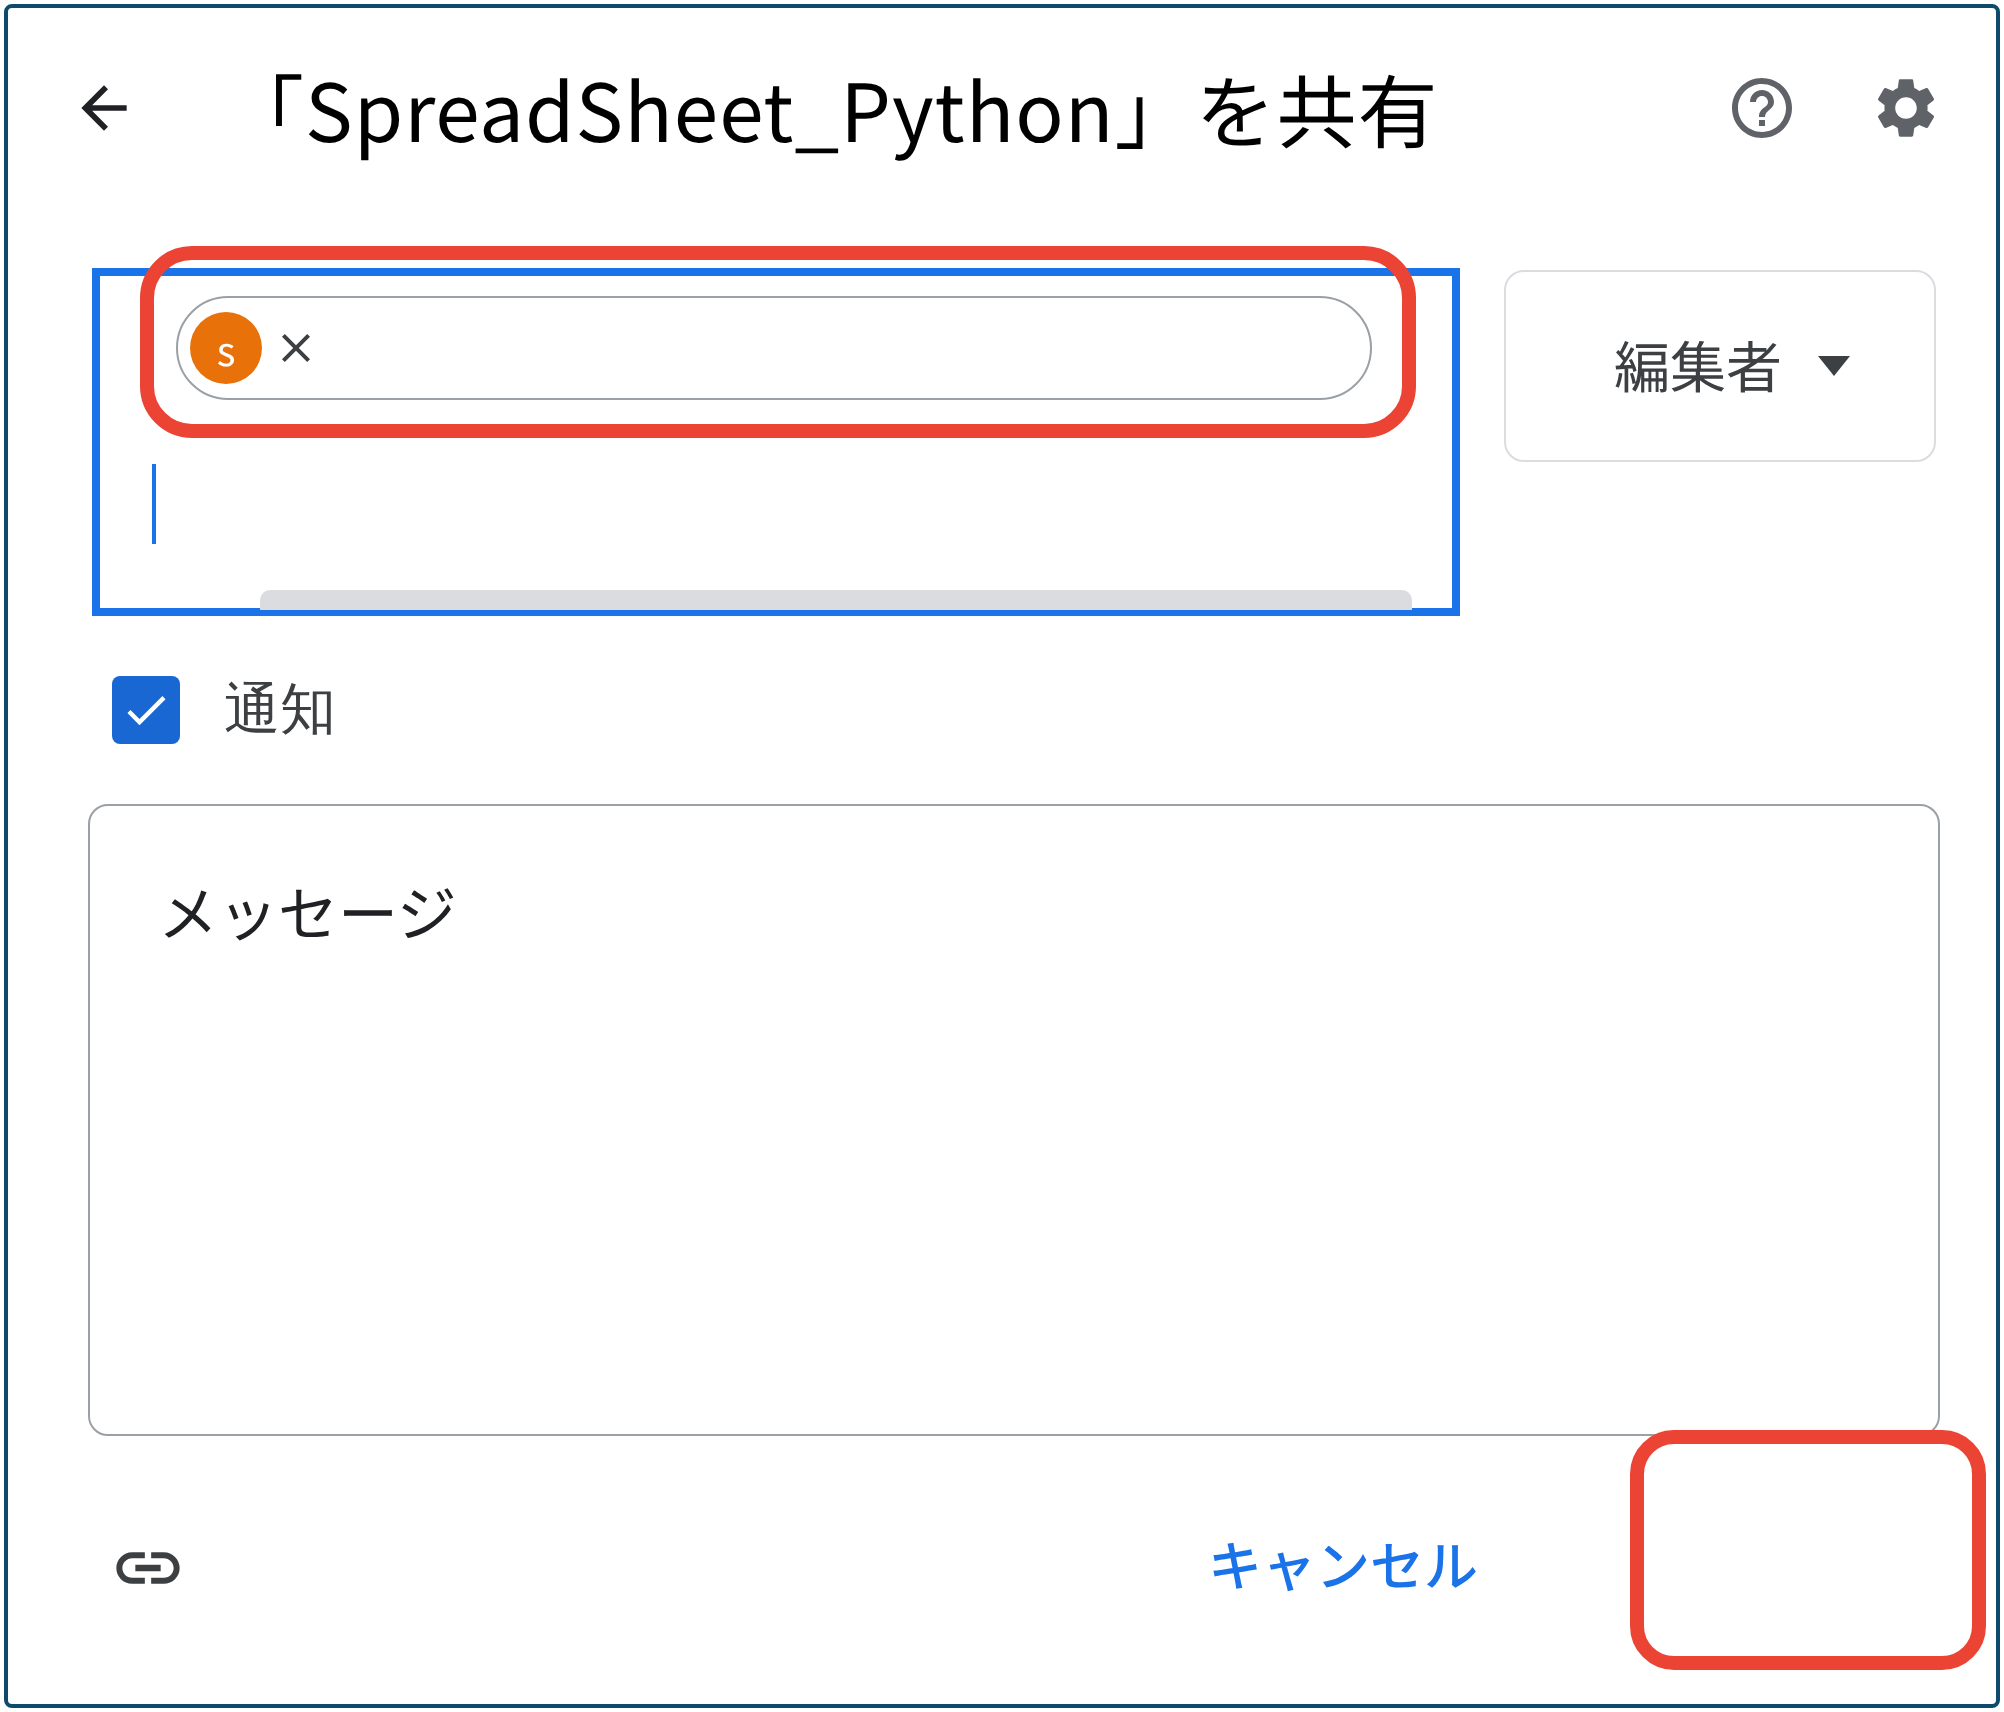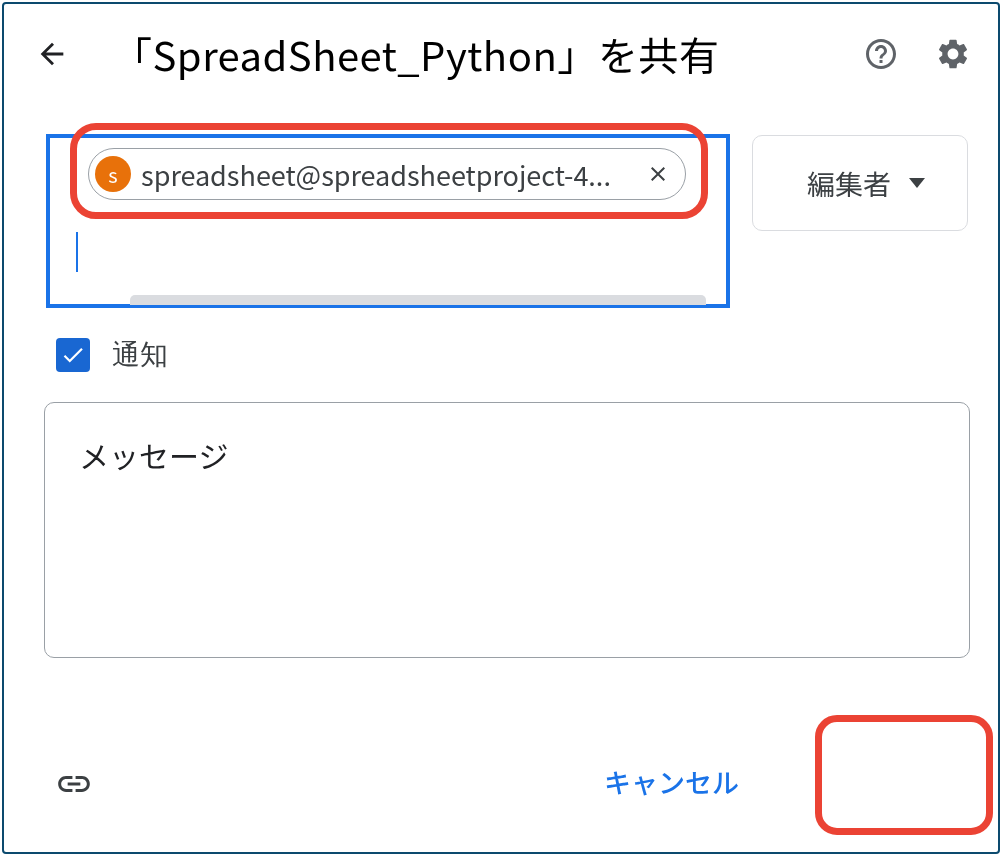--- a/index.html
+++ b/index.html
@@ -141,21 +141,21 @@
     width:34px;height:34px;border-radius:4px;background:#1967d2;
     display:flex;align-items:center;justify-content:center;cursor:pointer;
   }
   .notify-label { font-size:28px;color:#3c4043;}
   
   .msgbox {
     position:absolute;
     left: 40px;
     top: 398px;
     width: 926px;
-    height: 256px;
+    height: 316px;
     border:1.5px solid #9aa0a6;
     border-radius:10px;
     background:#fff;
   }
   .msg-placeholder {
     position:absolute;
     left:34px; top:30px;
     font-size:30px; color:#202124;
   }
   
@@ -226,21 +226,20 @@
       </div>
     </div>
   </div>
 
   <div class="recipient-zone">
     <div class="recipient-bottom-bar"></div>
   </div>
   <div class="chip-highlight"></div>
   <div class="chip">
     <div class="avatar">s</div>
-    <div class="chip-label">spreadsheet@spreadsheetproject-4...</div>
     <div class="chip-x">
       <svg width="24" height="24" viewBox="0 0 24 24">
           <path fill="#3c4043" d="M19 6.41 17.59 5 12 10.59 6.41 5 5 6.41 10.59 12 5 17.59 6.41 19 12 13.41 17.59 19 19 17.59 13.41 12z"></path>
         </svg>
     </div>
   </div>
   <div class="cursor-line"></div>
 
   <div class="role-sel">
     <span class="role-label">編集者</span>

